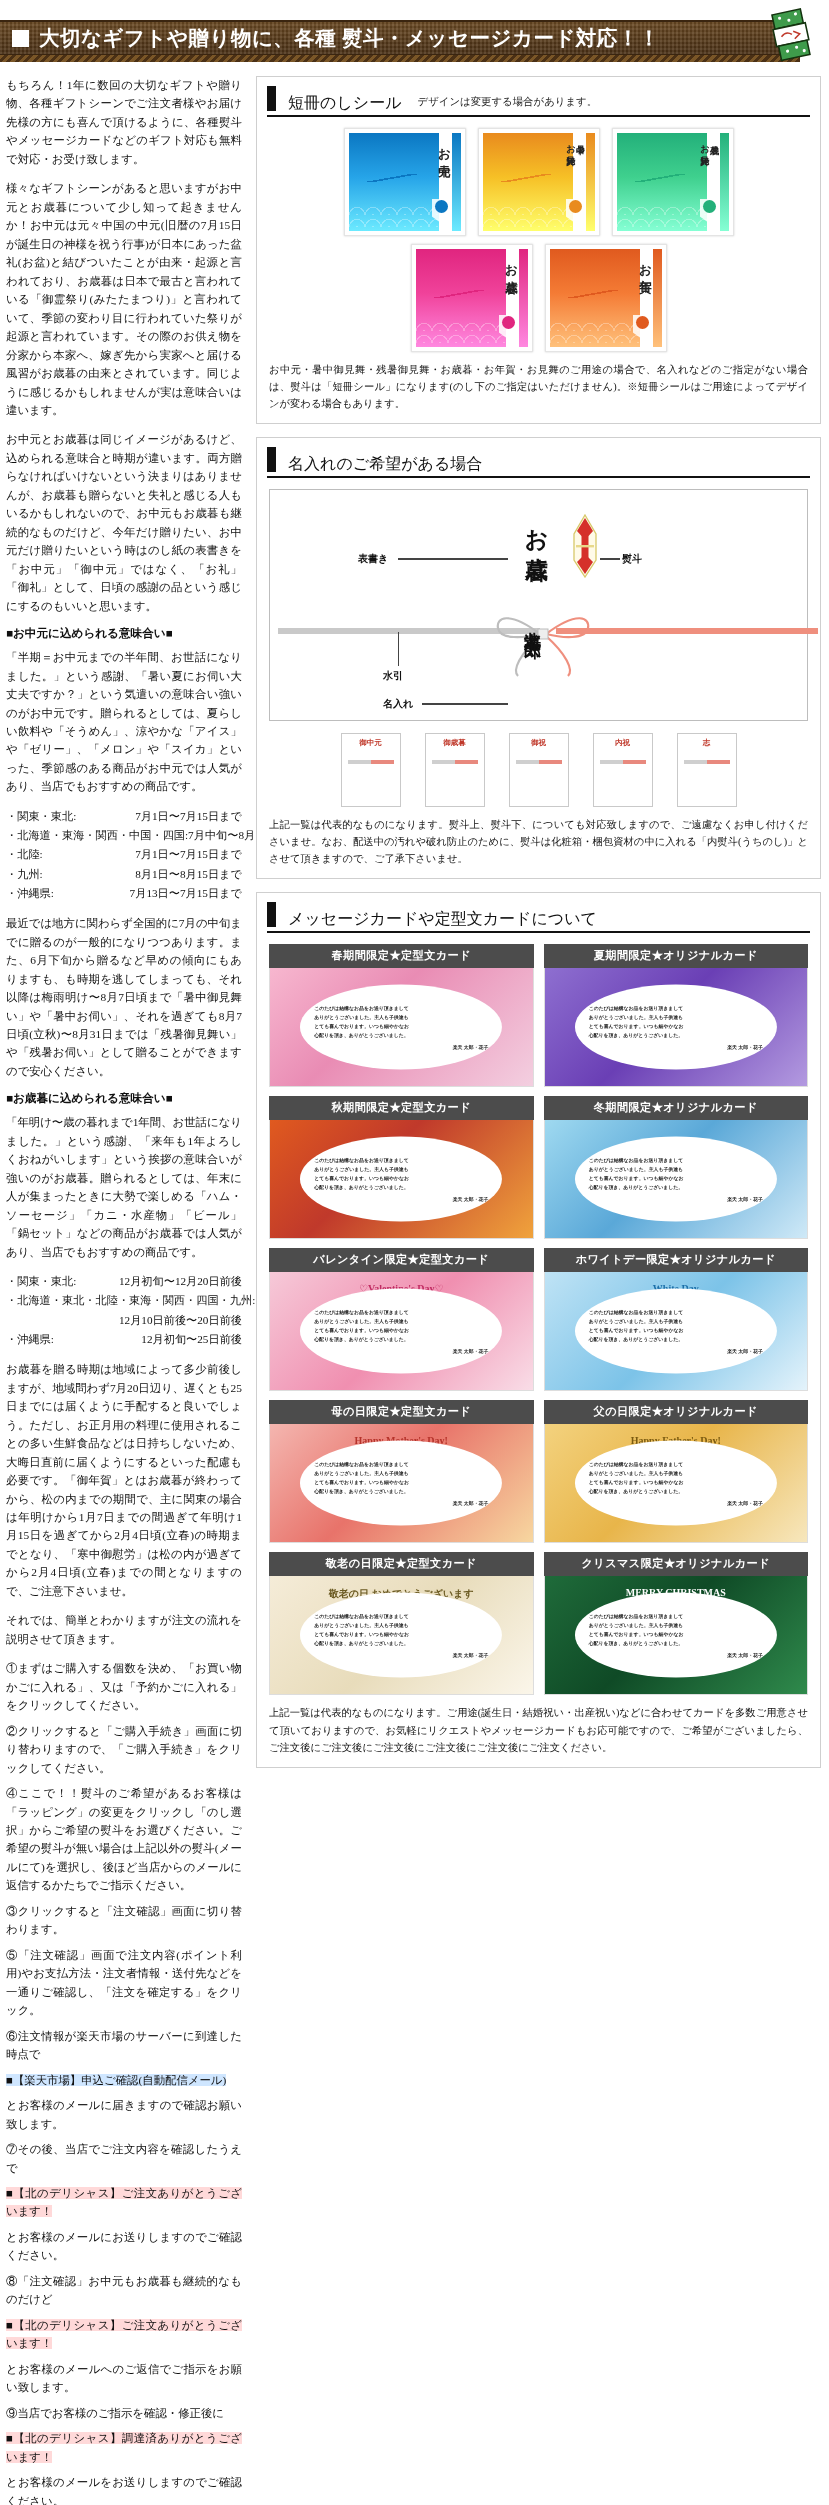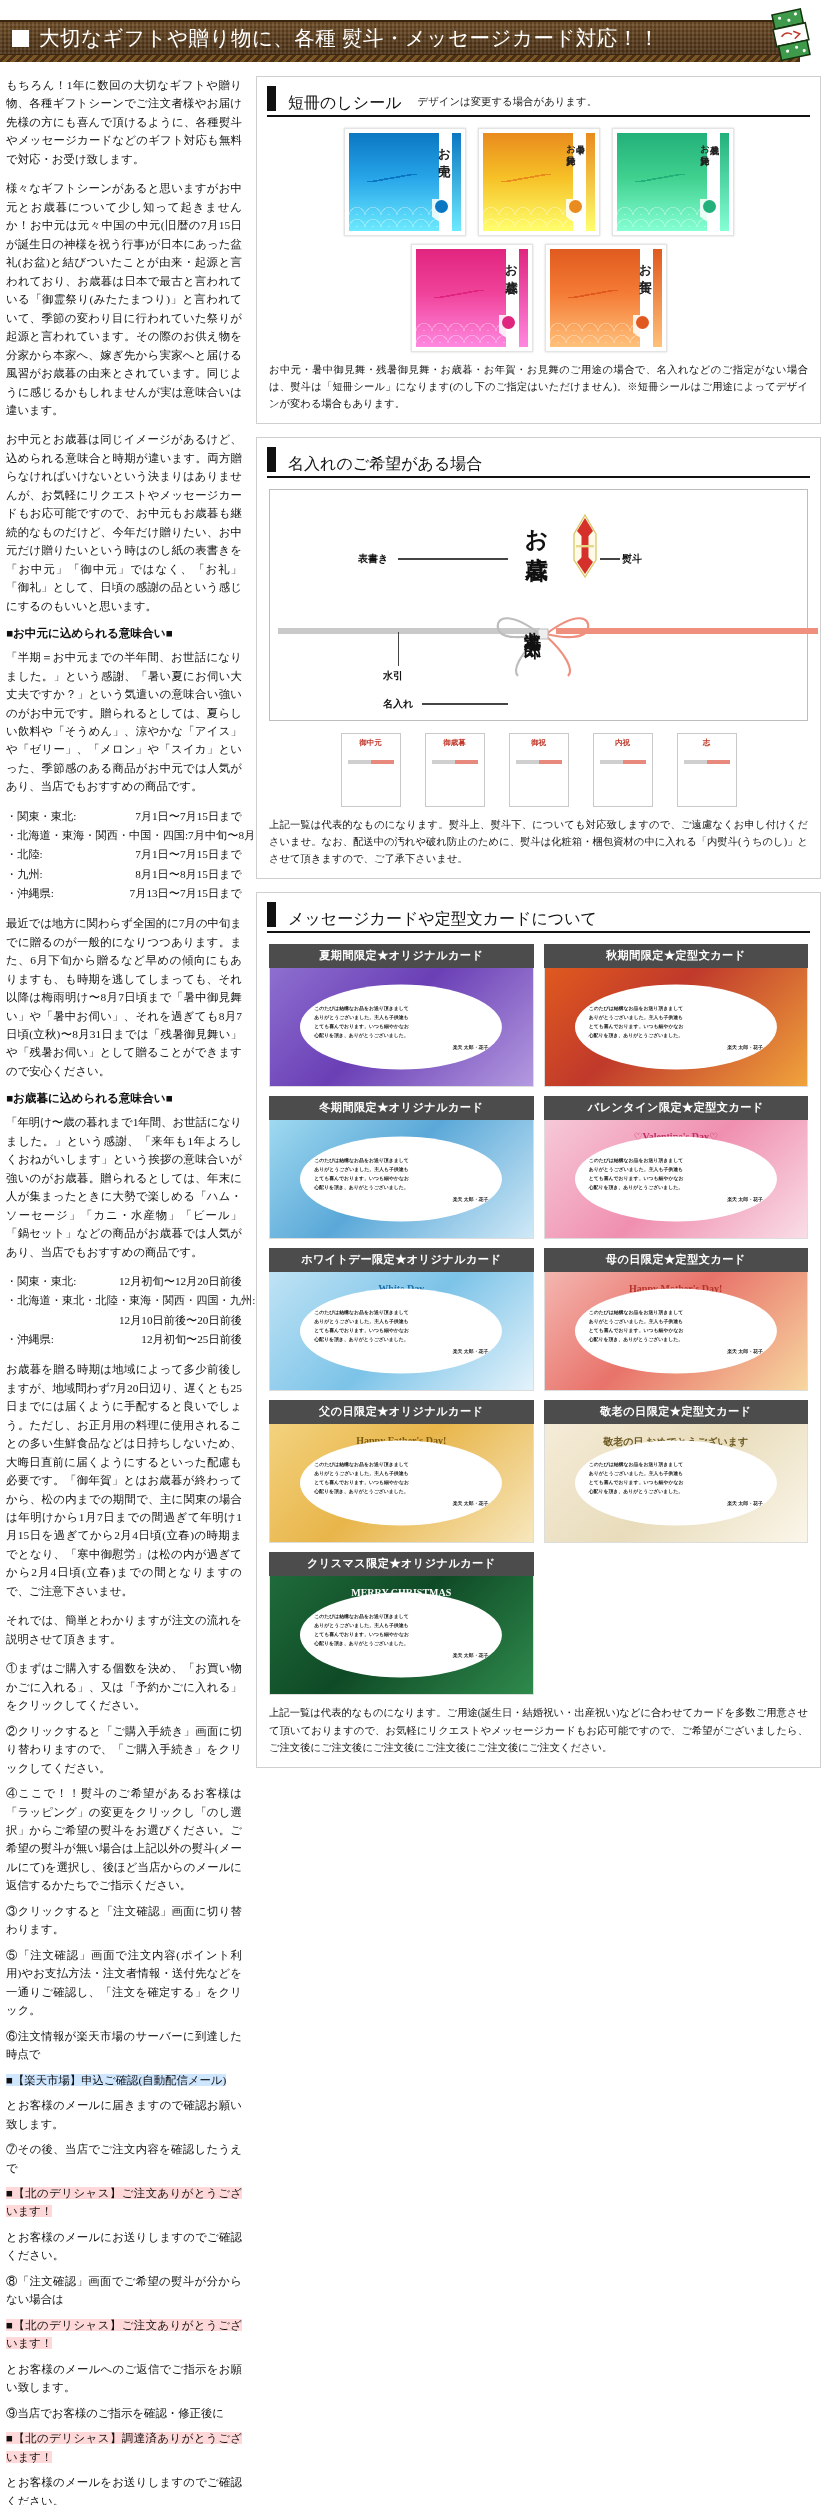--- a/index.html
+++ b/index.html
@@ -27,21 +27,21 @@
   }
   .banner::after{
     content:""; position:absolute; left:0; right:0; bottom:-8px; height:7px;
     background: repeating-linear-gradient(135deg,#7a5627 0 3px, #4a3015 3px 6px);
   }
   .banner-sq {
     width: 17px; height: 17px; background: #fff; margin-left: 12px; flex: 0 0 auto;
   }
   .banner-title {
     color: #fff; font-size: 20.5px; letter-spacing: .5px; margin-left: 10px;
-    white-space: nowrap; font-family: "Liberation Serif", serif; font-weight: 400;
+    white-space: nowrap; font-family: "Liberation Serif", serif; font-weight: 700;
   }
   .gift-box { position: absolute; right: 6px; top: 0px; width: 58px; height: 58px; }
 
   
   .cols { display: flex; gap: 0; align-items: flex-start; }
   .col-left { width: 248px; flex: 0 0 248px; padding: 0 6px 0 6px; }
   .col-right { width: 573px; flex: 0 0 573px; padding-left: 8px; }
 
   
   .ltext { font-size: 11.4px; line-height: 1.62; text-align: justify; margin: 0 0 11px 0; }
@@ -154,21 +154,21 @@
         <path d="M30 26 l6 4 -6 4" stroke="#c0392b" stroke-width="1.6" fill="none"></path>
       </g>
     </svg>
   </div>
 
   <div class="cols">
 
     <div class="col-left">
       <p class="ltext">もちろん！1年に数回の大切なギフトや贈り物、各種ギフトシーンでご注文者様やお届け先様の方にも喜んで頂けるように、各種熨斗やメッセージカードなどのギフト対応も無料で対応・お受け致します。</p>
       <p class="ltext">様々なギフトシーンがあると思いますがお中元とお歳暮について少し知って起きませんか！お中元は元々中国の中元(旧暦の7月15日が誕生日の神様を祝う行事)が日本にあった盆礼(お盆)と結びついたことが由来・起源と言われており、お歳暮は日本で最古と言われている「御霊祭り(みたたまつり)」と言われていて、季節の変わり目に行われていた祭りが起源と言われています。その際のお供え物を分家から本家へ、嫁ぎ先から実家へと届ける風習がお歳暮の由来とされています。同じように感じるかもしれませんが実は意味合いは違います。</p>
-      <p class="ltext">お中元とお歳暮は同じイメージがあるけど、込められる意味合と時期が違います。両方贈らなければいけないという決まりはありませんが、お気軽にリクエストやメッセージカードもお応可能ですので、お中元もお歳暮も継続的なものだけど、今年だけ贈りたい、お中元だけ贈りたいという時はのし紙の表書きを「お中元」「御中元」ではなく、「お礼」「御礼」として、日頃の感謝の品という感じにするのもいいと思います。</p>
+      <p class="ltext">お中元とお歳暮は同じイメージがあるけど、込められる意味合と時期が違います。両方贈らなければいけないという決まりはありませんが、お歳暮も贈らないと失礼と感じる人もいるかもしれないので、お中元もお歳暮も継続的なものだけど、今年だけ贈りたい、お中元だけ贈りたいという時はのし紙の表書きを「お中元」「御中元」ではなく、「お礼」「御礼」として、日頃の感謝の品という感じにするのもいいと思います。</p>
 
       <div class="lhead">■お中元に込められる意味合い■</div>
       <p class="ltext">「半期＝お中元までの半年間、お世話になりました。」という感謝、「暑い夏にお伺い大丈夫ですか？」という気遣いの意味合い強いのがお中元です。贈られるとしては、夏らしい飲料や「そうめん」、涼やかな「アイス」や「ゼリー」、「メロン」や「スイカ」といった、季節感のある商品がお中元では人気があり、当店でもおすすめの商品です。</p>
       <div class="dl-list" id="dates1">
           <div class="dl-row">
             <span class="dl-term">・関東・東北:</span>
             <span class="dl-fill"></span>
             <span class="dl-val">7月1日〜7月15日まで</span>
           </div>
           <div class="dl-row">
@@ -226,21 +226,21 @@
           <p class="step">②クリックすると「ご購入手続き」画面に切り替わりますので、「ご購入手続き」をクリックしてください。</p>
           <p class="step">④ここで！！熨斗のご希望があるお客様は「ラッピング」の変更をクリックし「のし選択」からご希望の熨斗をお選びください。ご希望の熨斗が無い場合は上記以外の熨斗(メールにて)を選択し、後ほど当店からのメールに返信するかたちでご指示ください。</p>
           <p class="step">③クリックすると「注文確認」画面に切り替わります。</p>
           <p class="step">⑤「注文確認」画面で注文内容(ポイント利用)やお支払方法・注文者情報・送付先などを一通りご確認し、「注文を確定する」をクリック。</p>
           <p class="step">⑥注文情報が楽天市場のサーバーに到達した時点で</p>
           <p class="step"><span class="hl-blue">■【楽天市場】申込ご確認(自動配信メール)</span></p>
           <p class="step">とお客様のメールに届きますので確認お願い致します。</p>
           <p class="step">⑦その後、当店でご注文内容を確認したうえで</p>
           <p class="step"><span class="hl-red">■【北のデリシャス】ご注文ありがとうございます！</span></p>
           <p class="step">とお客様のメールにお送りしますのでご確認ください。</p>
-          <p class="step">⑧「注文確認」画面でご希望の熨斗が分からない場合は</p>
+          <p class="step">⑧「注文確認」お中元もお歳暮も継続的なものだけど</p>
           <p class="step"><span class="hl-red">■【北のデリシャス】ご注文ありがとうございます！</span></p>
           <p class="step">とお客様のメールへのご返信でご指示をお願い致します。</p>
           <p class="step">⑨当店でお客様のご指示を確認・修正後に</p>
           <p class="step"><span class="hl-red">■【北のデリシャス】調達済ありがとうございます！</span></p>
           <p class="step">とお客様のメールをお送りしますのでご確認ください。</p>
         </div>
 
     </div>
 
     <div class="col-right">
@@ -402,20 +402,32 @@
         <p class="seal-note">上記一覧は代表的なものになります。熨斗上、熨斗下、についても対応致しますので、ご遠慮なくお申し付けくださいませ。なお、配送中の汚れや破れ防止のために、熨斗は化粧箱・梱包資材の中に入れる「内熨斗(うちのし)」とさせて頂きますので、ご了承下さいませ。</p>
       </div>
 
       <div class="panel">
         <div class="panel-head">
           <span class="panel-bar"></span>
           <span class="panel-title">メッセージカードや定型文カードについて</span>
         </div>
         <div class="card-grid" id="cardGrid">
             <div class="mcard">
+              <div class="mcard-title">春期間限定★定型文カード</div>
+              <div class="mcard-img" style="background: linear-gradient(135deg, rgb(247, 183, 207), rgb(233, 140, 180) 40%, rgb(243, 207, 224));">
+                <div class="mcard-oval">
+                  <p>このたびは結構なお品をお送り頂きまして</p>
+                  <p>ありがとうございました。主人も子供達も</p>
+                  <p>とても喜んでおります。いつも細やかなお</p>
+                  <p>心配りを頂き、ありがとうございました。</p>
+                  <p class="sig">楽天 太郎・花子</p>
+                </div>
+              </div>
+            </div>
+            <div class="mcard">
               <div class="mcard-title">夏期間限定★オリジナルカード</div>
               <div class="mcard-img" style="background: linear-gradient(135deg, rgb(142, 111, 208), rgb(106, 63, 181) 45%, rgb(179, 154, 224));">
                 <div class="mcard-oval">
                   <p>このたびは結構なお品をお送り頂きまして</p>
                   <p>ありがとうございました。主人も子供達も</p>
                   <p>とても喜んでおります。いつも細やかなお</p>
                   <p>心配りを頂き、ありがとうございました。</p>
                   <p class="sig">楽天 太郎・花子</p>
                 </div>
               </div>

